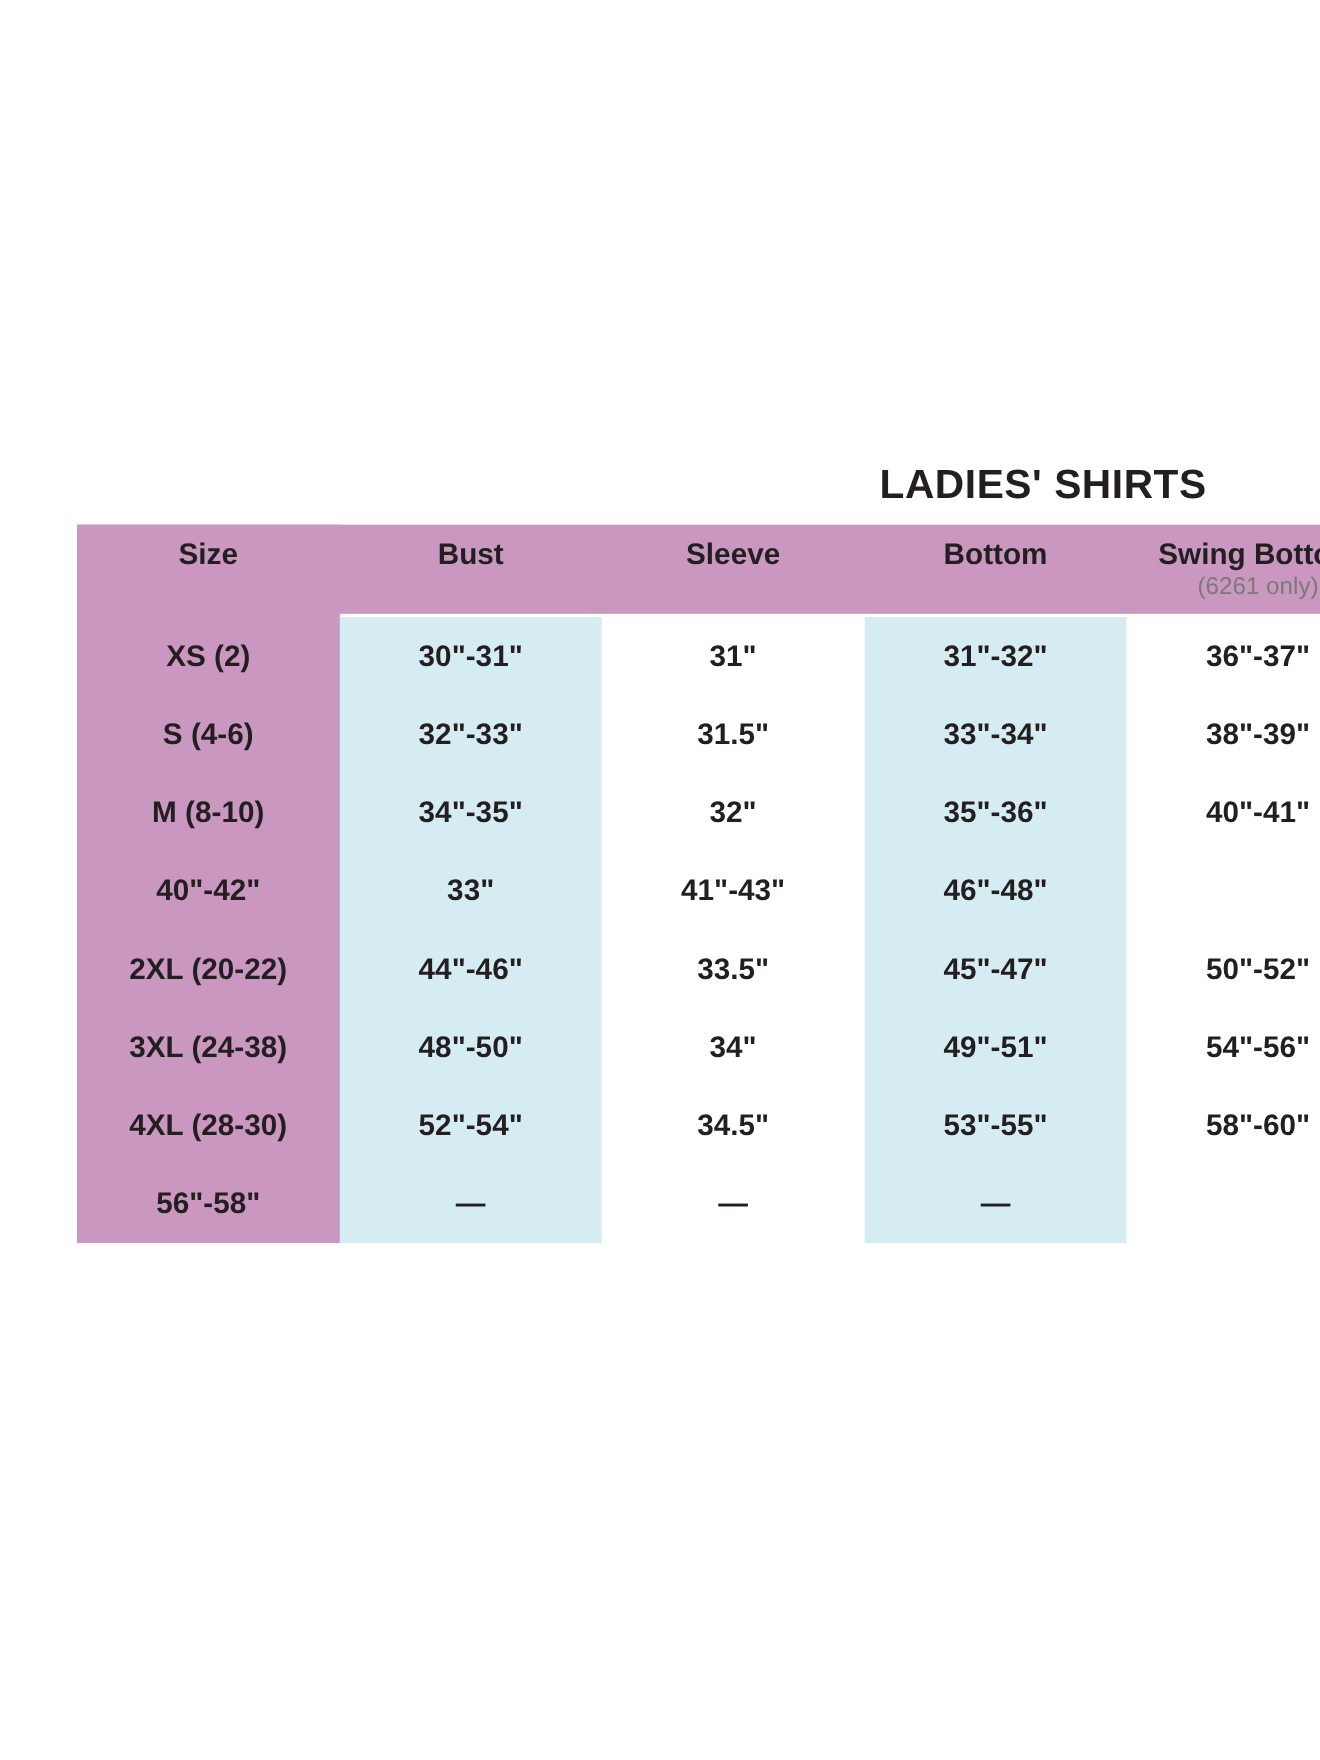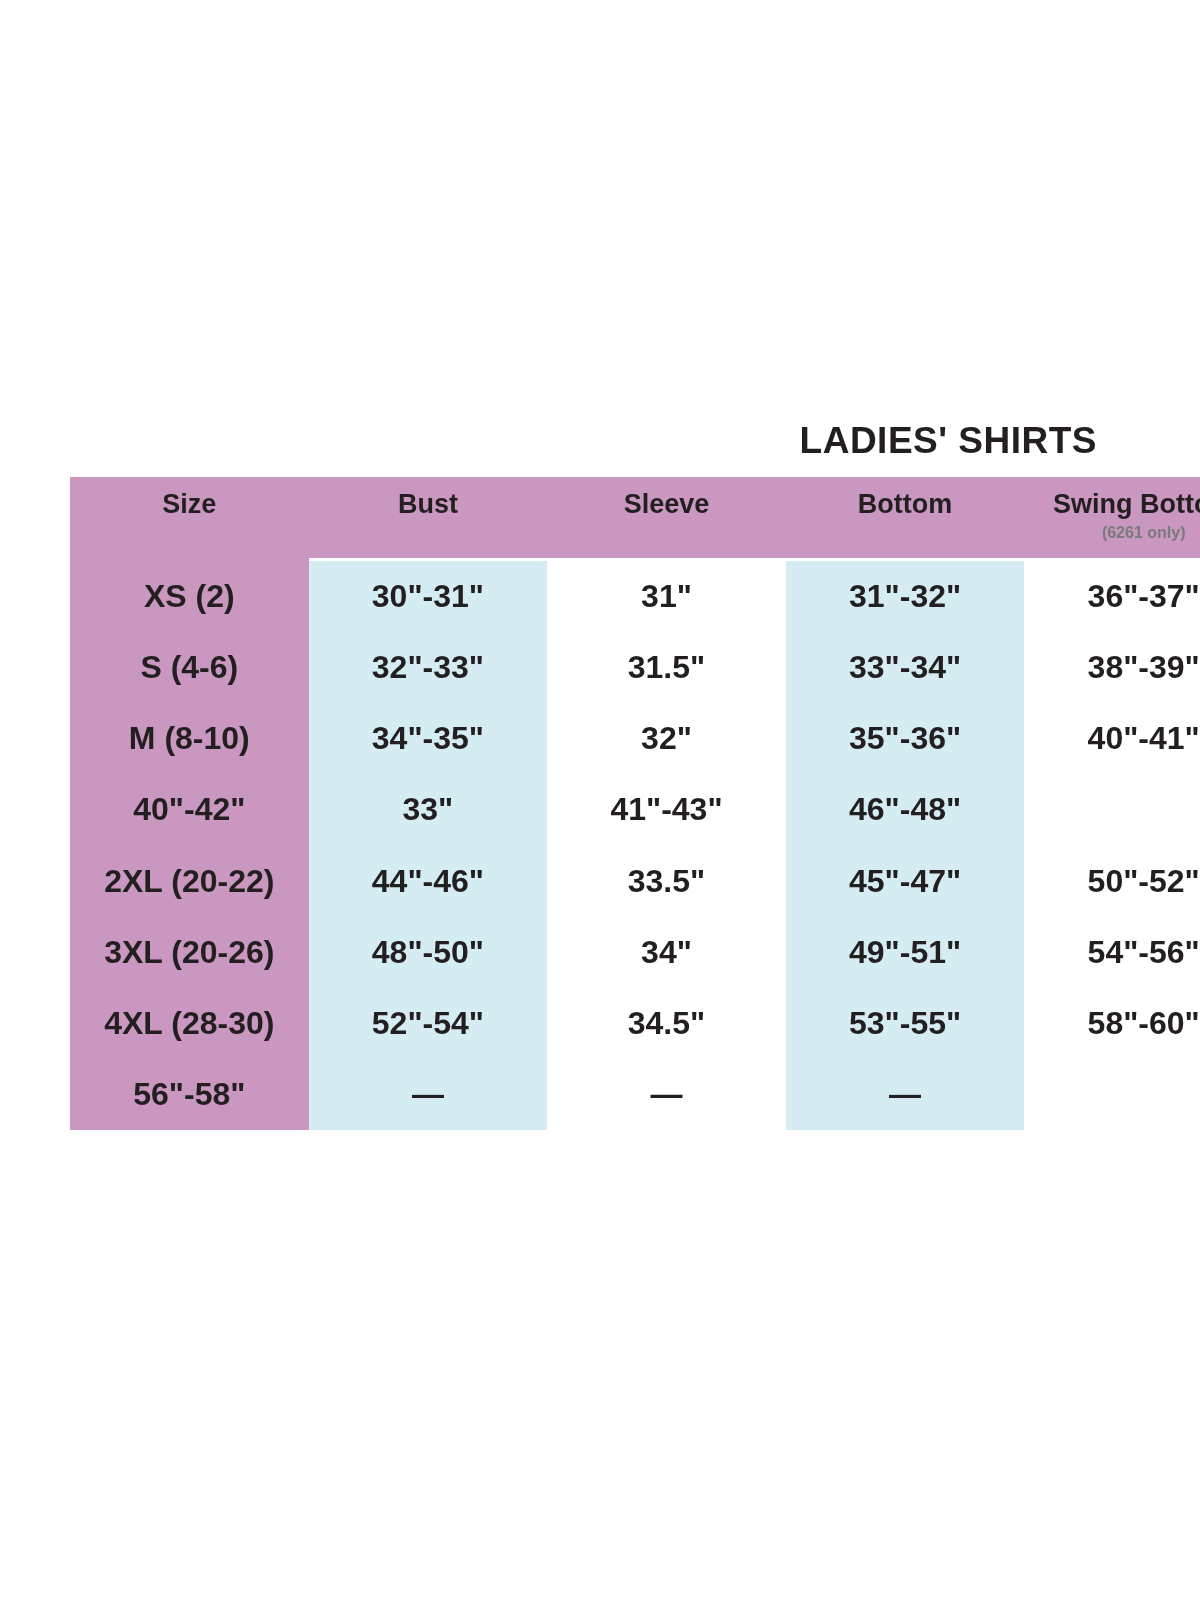--- a/index.html
+++ b/index.html
@@ -69,38 +69,38 @@
     display: flex;
     flex-direction: column;
     align-items: center;
     font-size: 27px;
     line-height: 32px;
     font-weight: bold;
     color: var(--text, #231f20);
     white-space: nowrap;
   }
   .hsub {
-    font-size: 16px;
+    font-size: 22px;
     line-height: 25px;
-    font-weight: bold;
+    font-weight: normal;
     color: var(--subtext, #7a7a7a);
   }
   
   .rows {
     position: absolute; left: 0; top: 84px; right: 0; bottom: 0;
     display: flex;
     flex-direction: column;
   }
   .trow { flex: 1; display: flex; }
   .tcell {
     width: 20%;
     display: flex;
     align-items: center;
     justify-content: center;
-    font-size: 32px;
+    font-size: 27px;
     font-weight: bold;
     color: var(--text, #231f20);
     white-space: nowrap;
   }
 </style>
 </head>
 <body>
 
 <div class="page-title">LADIES' SHIRTS</div>
 
@@ -159,21 +159,21 @@
         <div class="tcell">46"-48"</div>
       </div>
       <div class="trow">
         <div class="tcell">2XL (20-22)</div>
         <div class="tcell">44"-46"</div>
         <div class="tcell">33.5"</div>
         <div class="tcell">45"-47"</div>
         <div class="tcell">50"-52"</div>
       </div>
       <div class="trow">
-        <div class="tcell">3XL (20-26)</div>
+        <div class="tcell">3XL (24-38)</div>
         <div class="tcell">48"-50"</div>
         <div class="tcell">34"</div>
         <div class="tcell">49"-51"</div>
         <div class="tcell">54"-56"</div>
       </div>
       <div class="trow">
         <div class="tcell">4XL (28-30)</div>
         <div class="tcell">52"-54"</div>
         <div class="tcell">34.5"</div>
         <div class="tcell">53"-55"</div>

